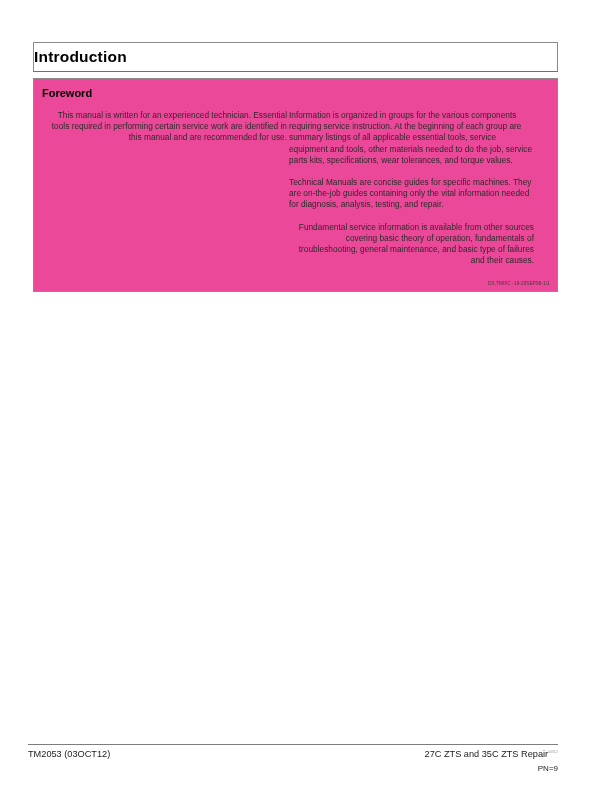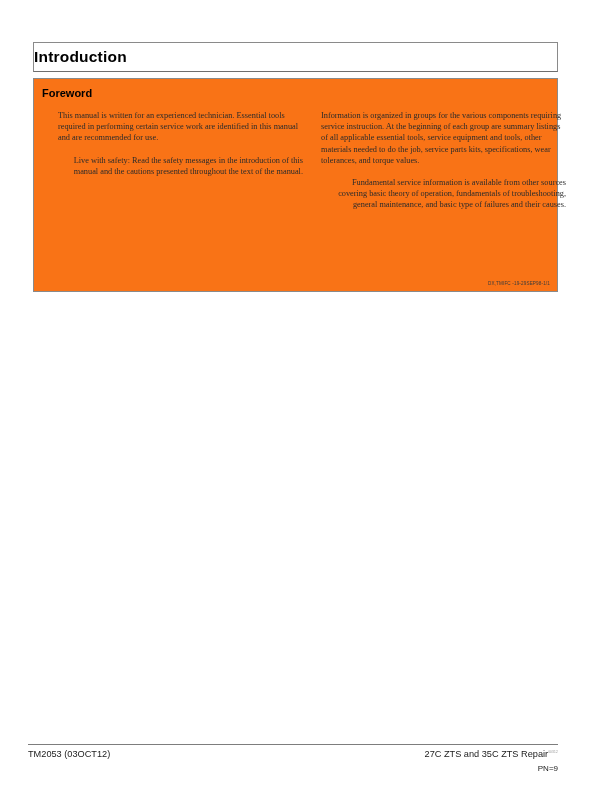--- a/index.html
+++ b/index.html
@@ -39,39 +39,38 @@
 
   
   .section-box {
     position: absolute;
     left: 33px;
     top: 78px;
     width: 525px;
     height: 214px;
     border: 1px solid #8a8a8a;
     box-sizing: border-box;
-    background: #f97316;
+    background: #ec4899;
   }
   .section-heading {
     position: absolute;
     left: 8px;
     top: 8px;
     font-size: 11px;
     font-weight: bold;
     color: #000000;
   }
 
   .columns {
     position: absolute;
-    left: 24px;
+    left: 8px;
     right: 8px;
     top: 31px;
     display: flex;
-    gap: 18px;
-    font-family: Liberation Serif, serif;
+    gap: 2px;
   }
   .col {
     width: 245px;
     flex: 0 0 245px;
   }
   .col p {
     margin: 0 0 11px 0;
     font-size: 8.3px;
     line-height: 11.2px;
     color: #2b2b2b;
@@ -155,25 +154,25 @@
 </div>
 
 <div class="section-box">
 
   <div class="section-heading">Foreword</div>
 
   <div class="columns">
 
     <div class="col">
       <p>This manual is written for an experienced technician. Essential tools required in performing certain service work are identified in this manual and are recommended for use.</p>
-      <p>Live with safety: Read the safety messages in the introduction of this manual and the cautions presented throughout the text of the manual.</p>
     </div>
 
     <div class="col">
       <p>Information is organized in groups for the various components requiring service instruction.  At the beginning of each group are summary listings of all applicable essential tools, service equipment and tools, other materials needed to do the job, service parts kits, specifications, wear tolerances, and torque values.</p>
+      <p>Technical Manuals are concise guides for specific machines. They are on-the-job guides containing only the vital information needed for diagnosis, analysis, testing, and repair.</p>
       <p>Fundamental service information is available from other sources covering basic theory of operation, fundamentals of troubleshooting, general maintenance, and basic type of failures and their causes.</p>
     </div>
 
   </div>
 
   <div class="ref-code">DX,TMIFC -19-29SEP98-1/1</div>
 </div>
 
 <div class="footer-rule"></div>
 <div class="footer">

